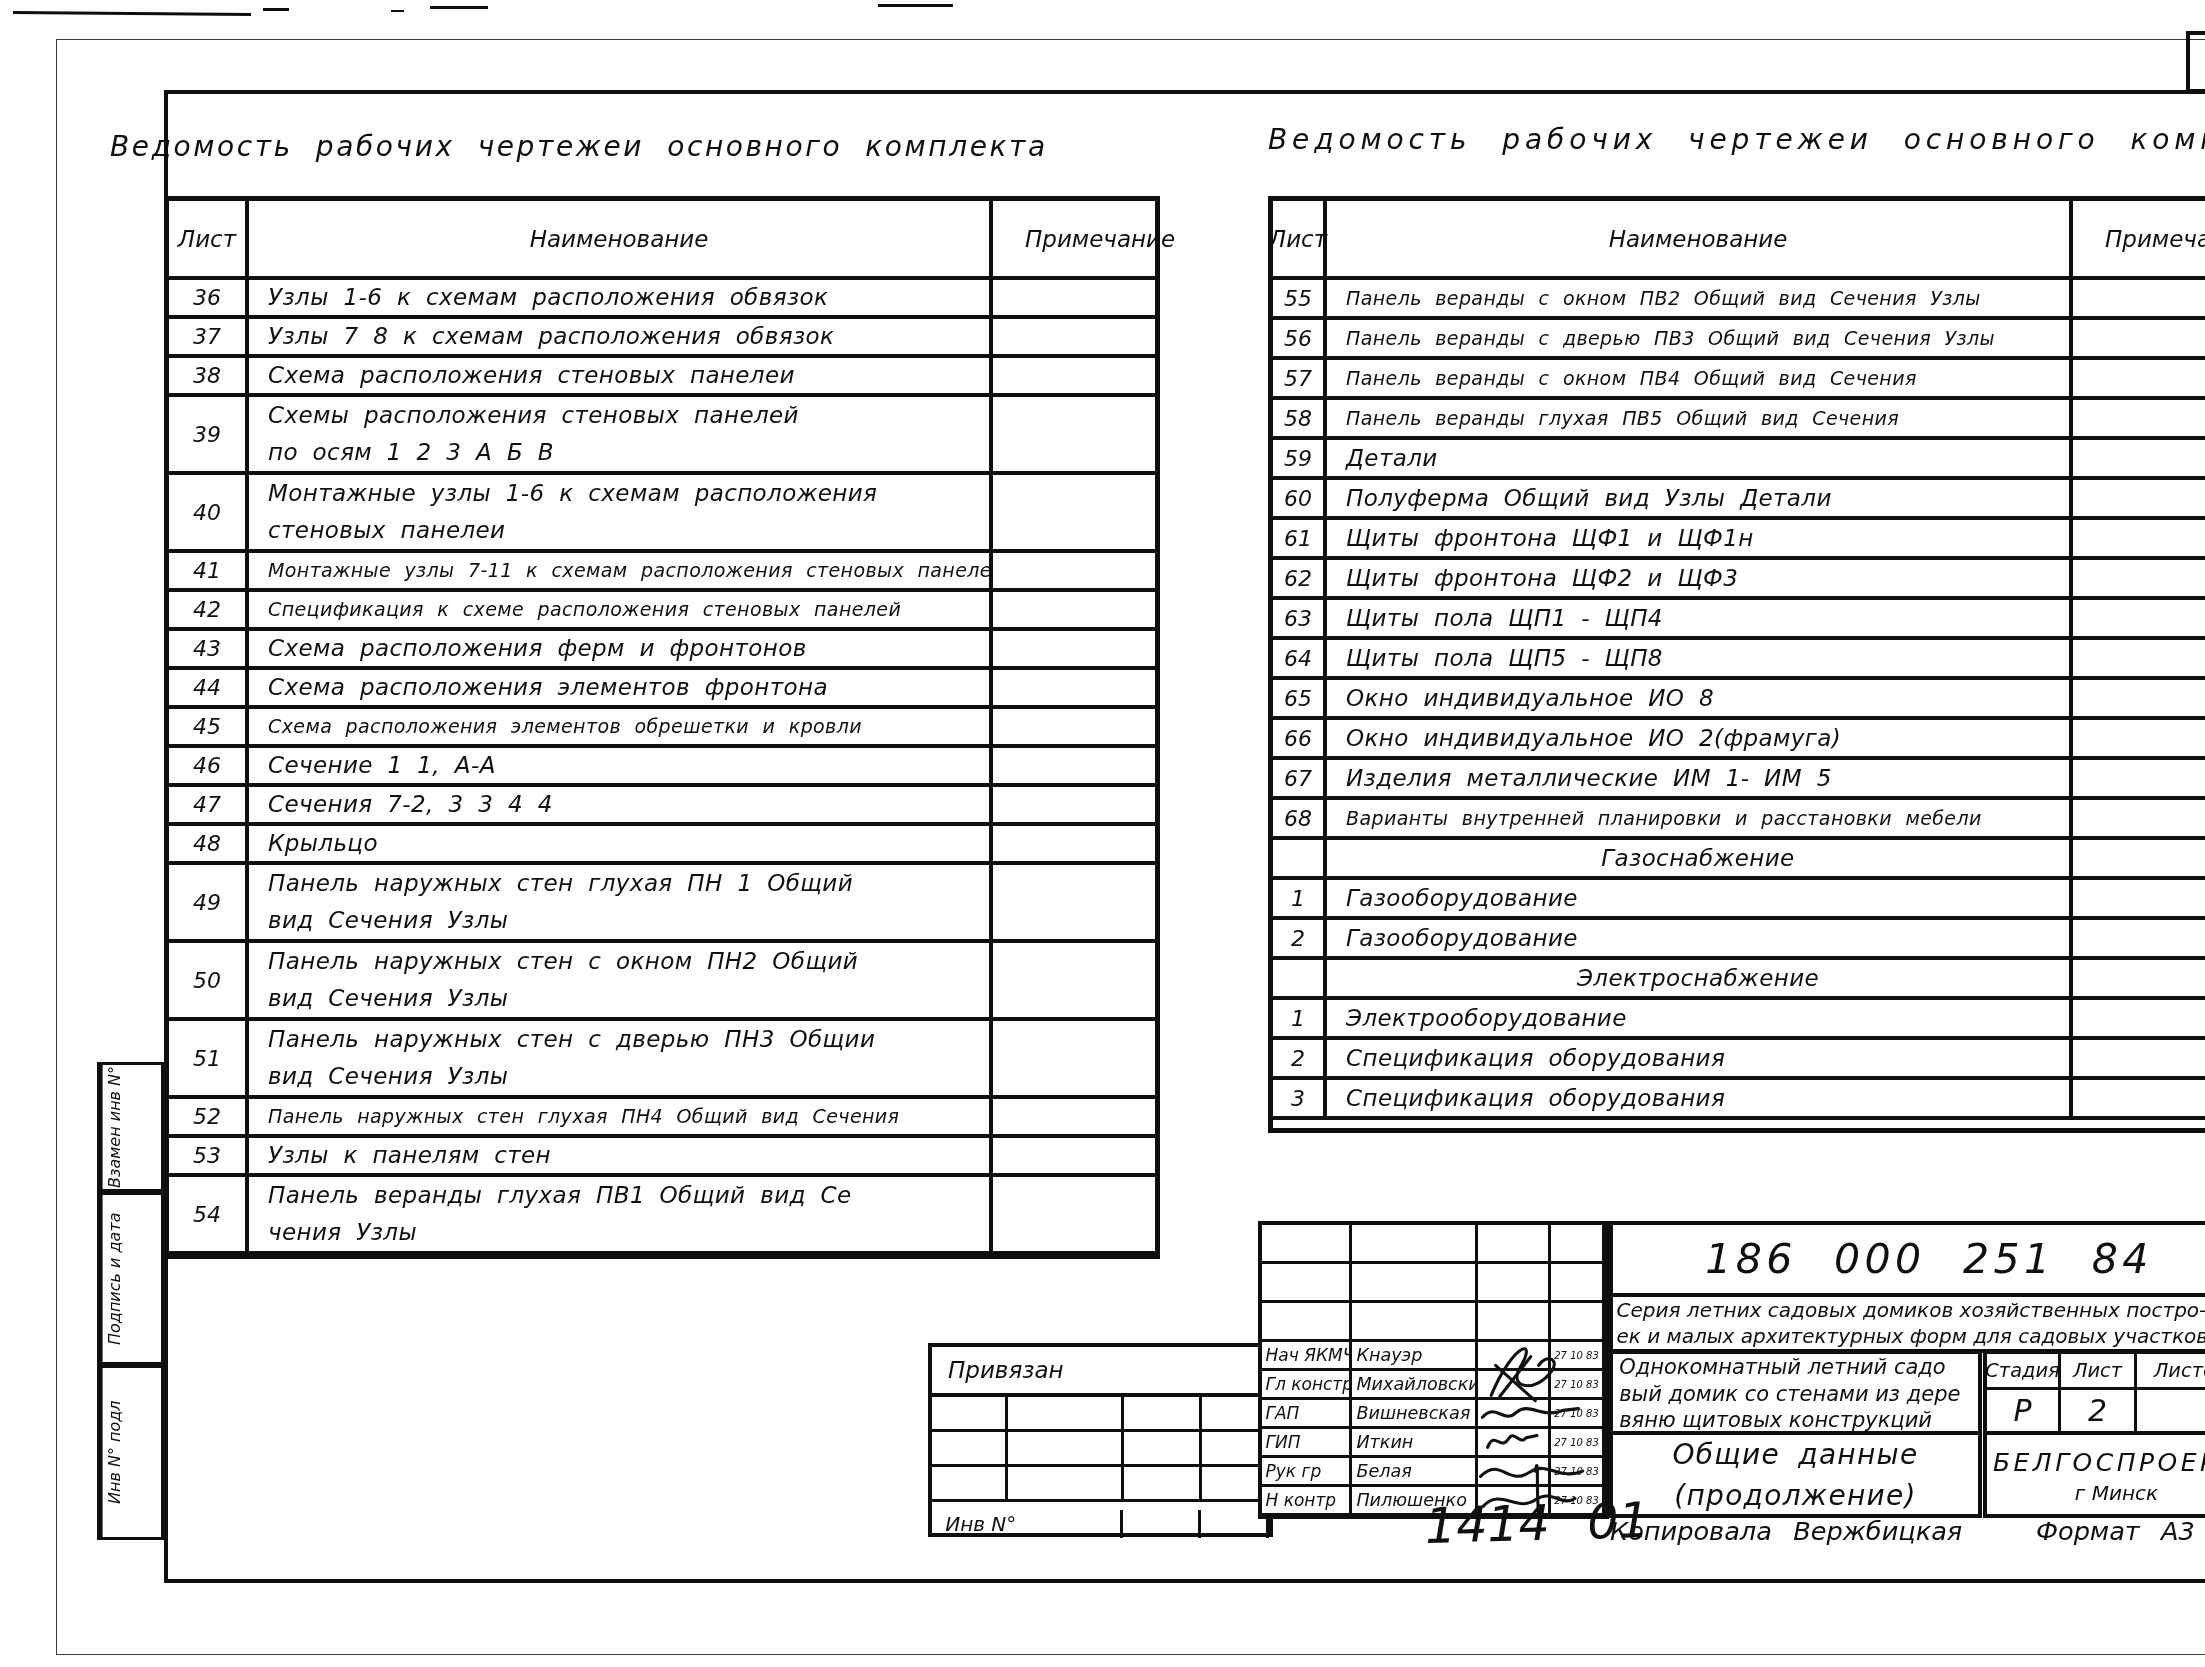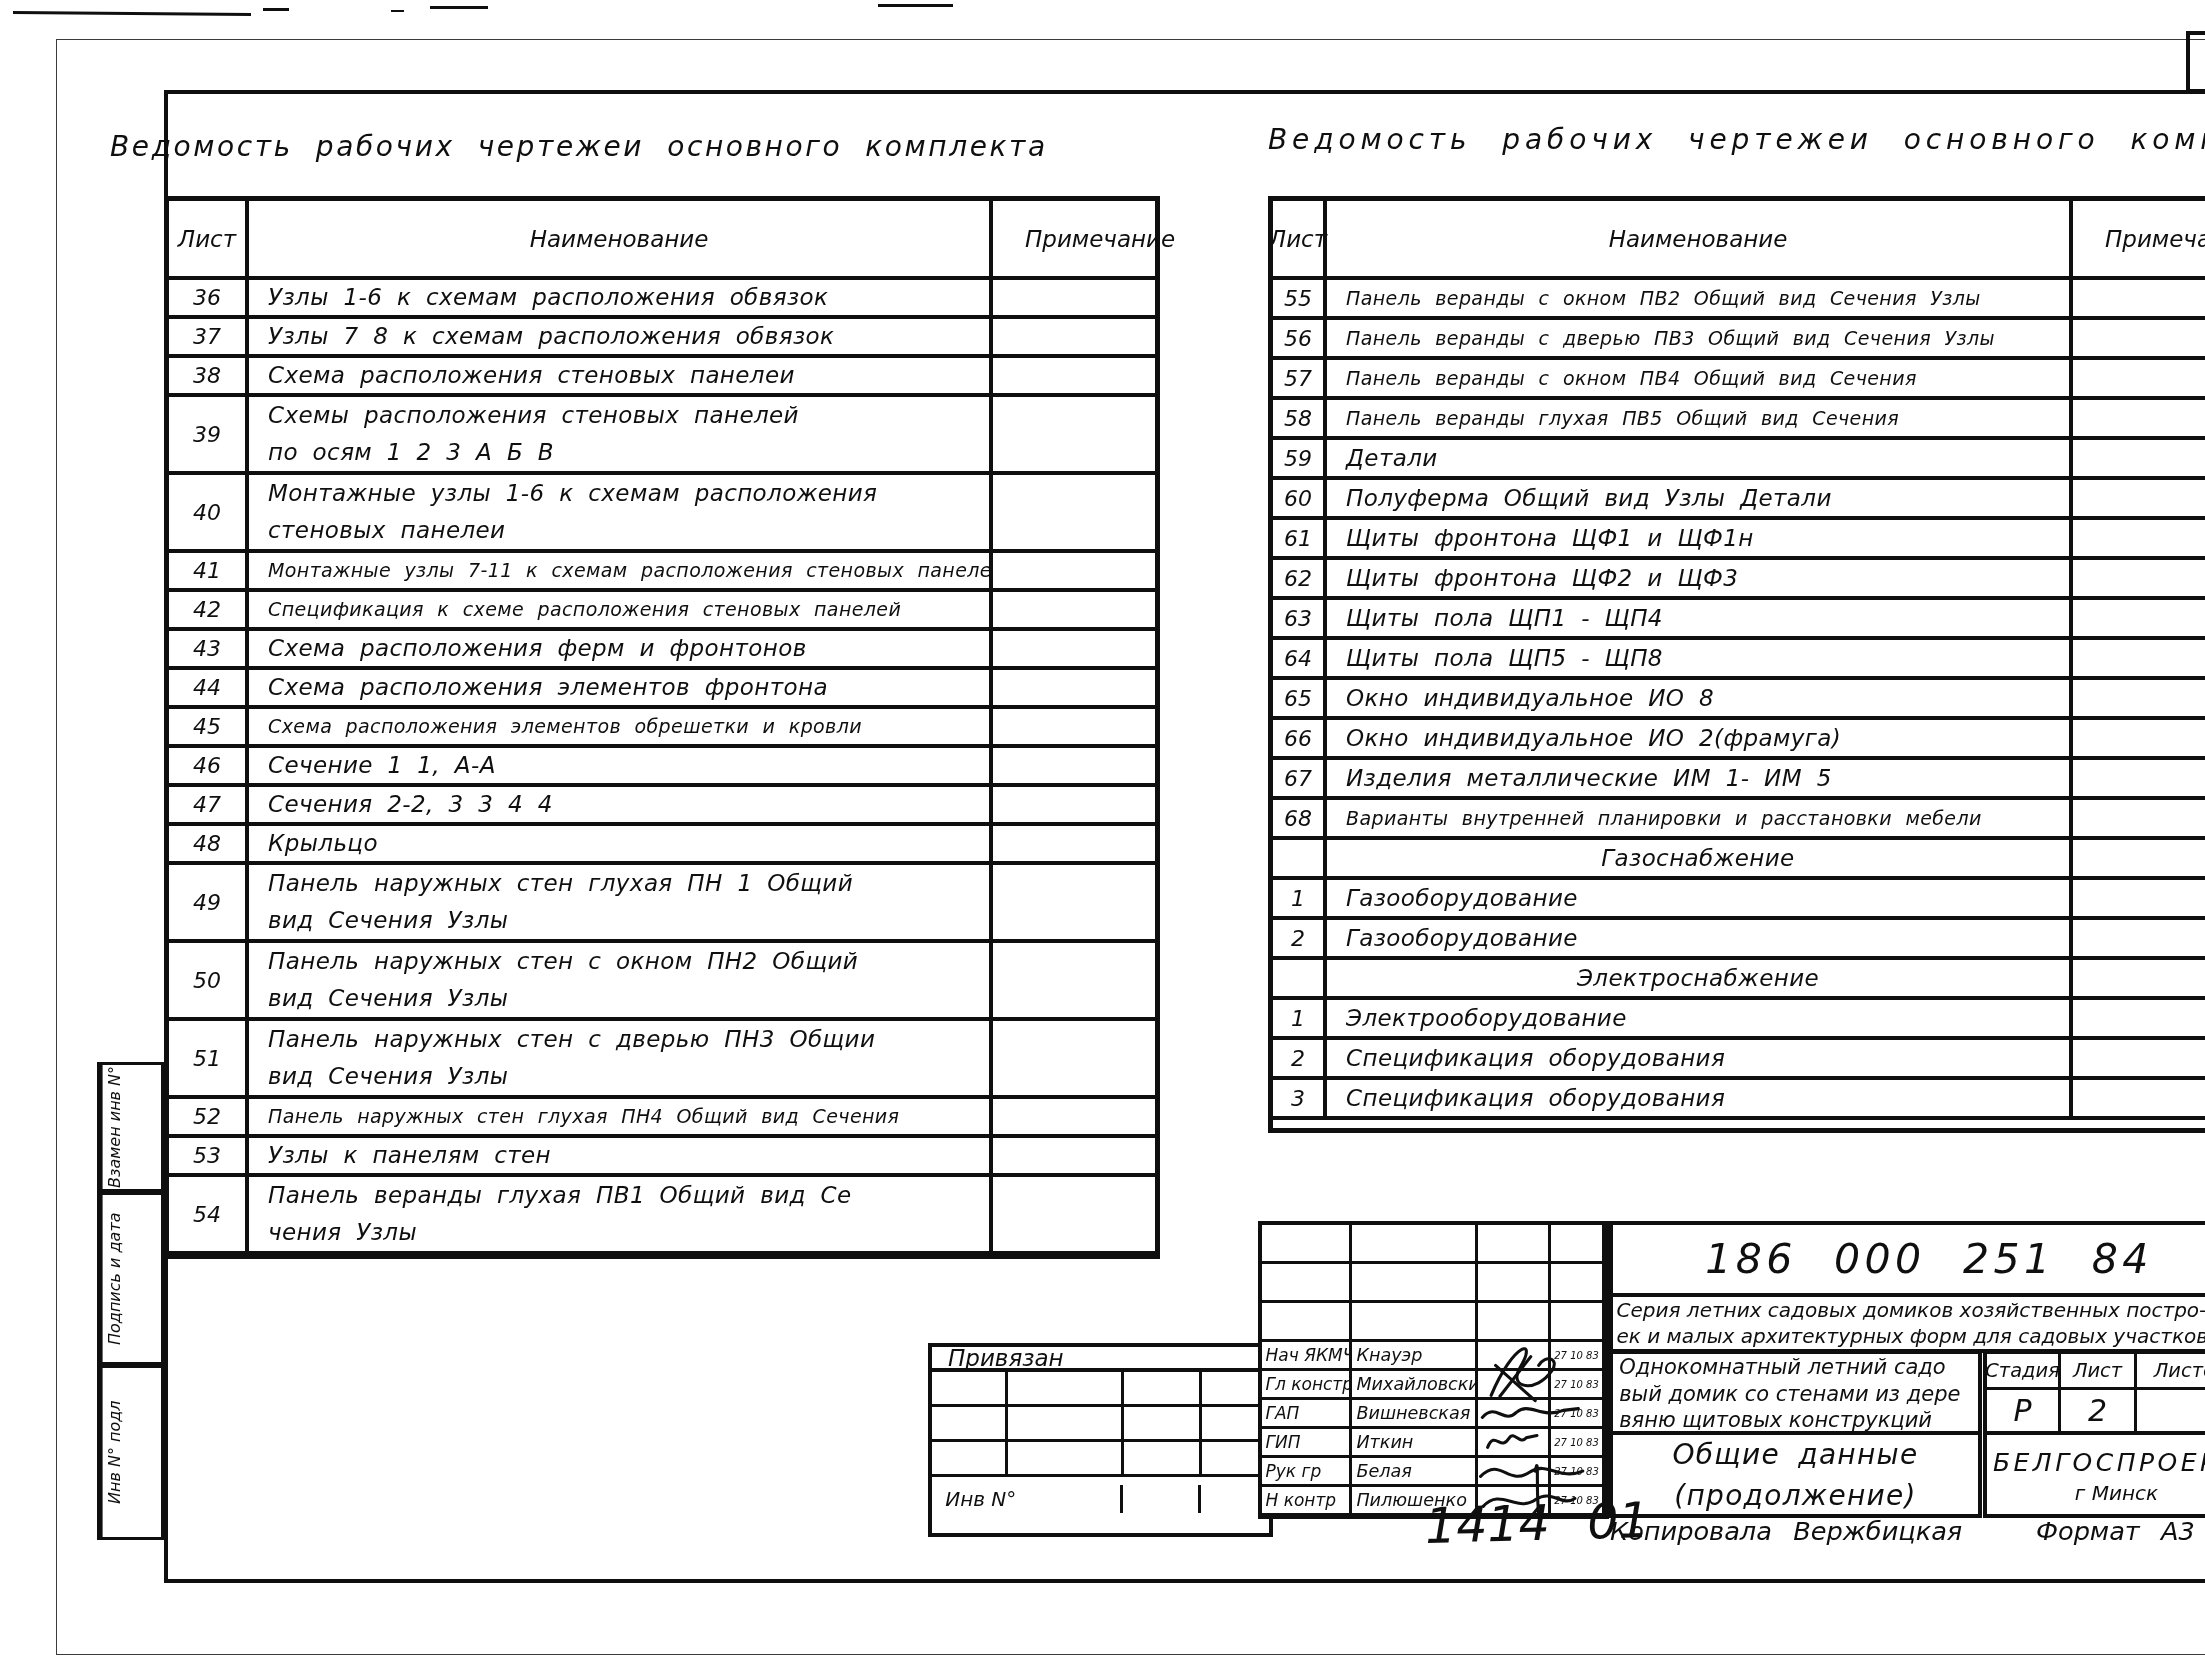--- a/index.html
+++ b/index.html
@@ -55,21 +55,21 @@
             display:grid;grid-template-columns:90px 126px 73px 1fr;grid-template-rows:39px 39px 39px repeat(6,29px);}
   .sigtable .sc{border-right:3.1px solid var(--ink);border-bottom:3.1px solid var(--ink);
                 display:flex;align-items:center;box-sizing:border-box;overflow:hidden;}
   .sigtable .sc.role{font-size:17px;padding-left:3.5px;white-space:nowrap;}
   .sigtable .sc.name{font-size:17.6px;padding-left:4.4px;white-space:nowrap;}
   .sigtable .sc.date{font-size:10px;justify-content:center;letter-spacing:0;white-space:nowrap;}
   .sigrow{display:contents;}
   .sigflour{position:absolute;z-index:3;}
   
   .attach{position:absolute;border:4px solid var(--ink);box-sizing:border-box;background:#fff;}
-  .attach .toplbl{height:25px;border-bottom:4px solid var(--ink);display:flex;align-items:center;
+  .attach .toplbl{height:50px;border-bottom:4px solid var(--ink);display:flex;align-items:center;
                   padding-left:16px;font-size:23px;box-sizing:border-box;}
   .attach .grid{display:grid;grid-template-columns:76px 116px 78px 1fr;grid-auto-rows:35px;}
   .attach .grid>div{border-right:3.5px solid var(--ink);border-bottom:3.5px solid var(--ink);box-sizing:border-box;}
   .attach .bottom{display:grid;grid-template-columns:191px 78px 1fr;height:36px;}
   .attach .bottom>div{border-right:3.5px solid var(--ink);box-sizing:border-box;display:flex;align-items:center;
                       padding-left:13.2px;font-size:20px;margin-top:8px;}
   
   .mbox{position:absolute;left:97px;width:67px;border:3.5px solid var(--ink);box-sizing:border-box;
         display:grid;grid-template-columns:25.6px 1fr;background:#fff;}
   .mbox .lbl{border-right:3.1px solid var(--ink);display:flex;align-items:center;justify-content:center;
@@ -196,21 +196,21 @@
           <div class="c-sheet">46</div>
           <div class="c-name">
             <div>Сечение 1 1, А-А</div>
           </div>
           <div class="c-note"></div>
         </div>
 
         <div class="trow">
           <div class="c-sheet">47</div>
           <div class="c-name">
-            <div>Сечения 2-2, 3 3 4 4</div>
+            <div>Сечения 7-2, 3 3 4 4</div>
           </div>
           <div class="c-note"></div>
         </div>
 
         <div class="trow">
           <div class="c-sheet">48</div>
           <div class="c-name">
             <div>Крыльцо</div>
           </div>
           <div class="c-note"></div>

